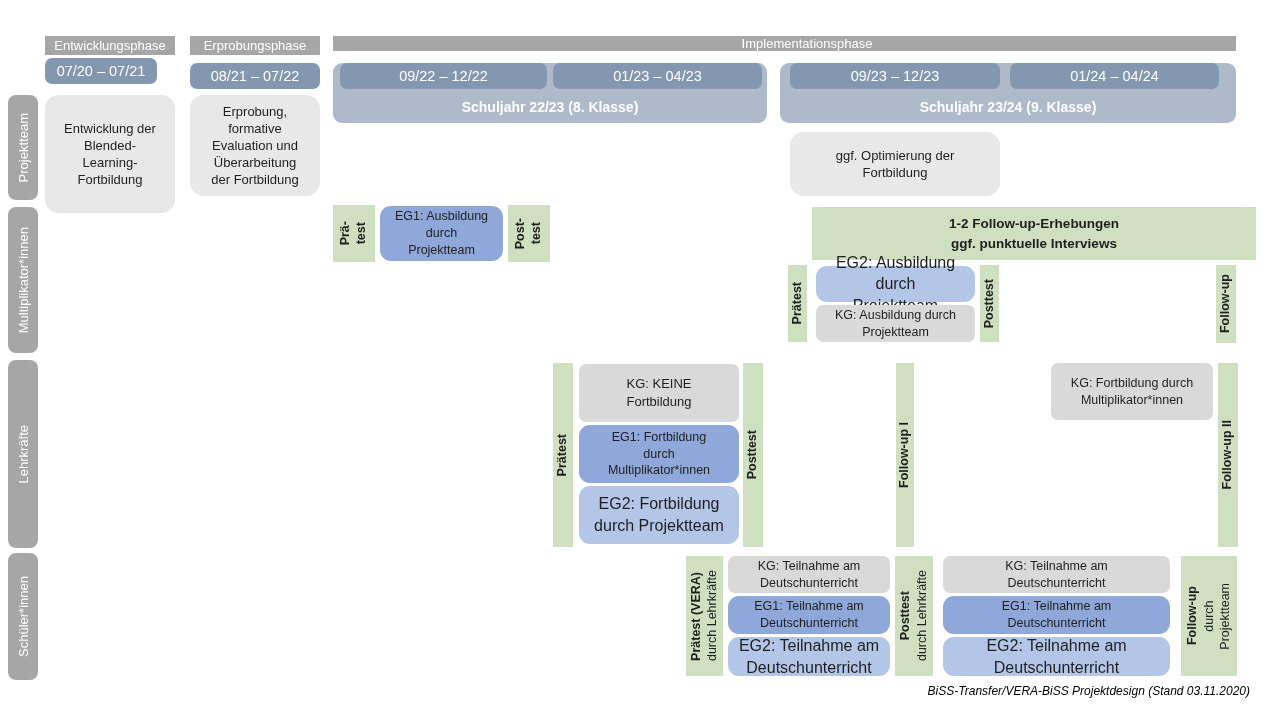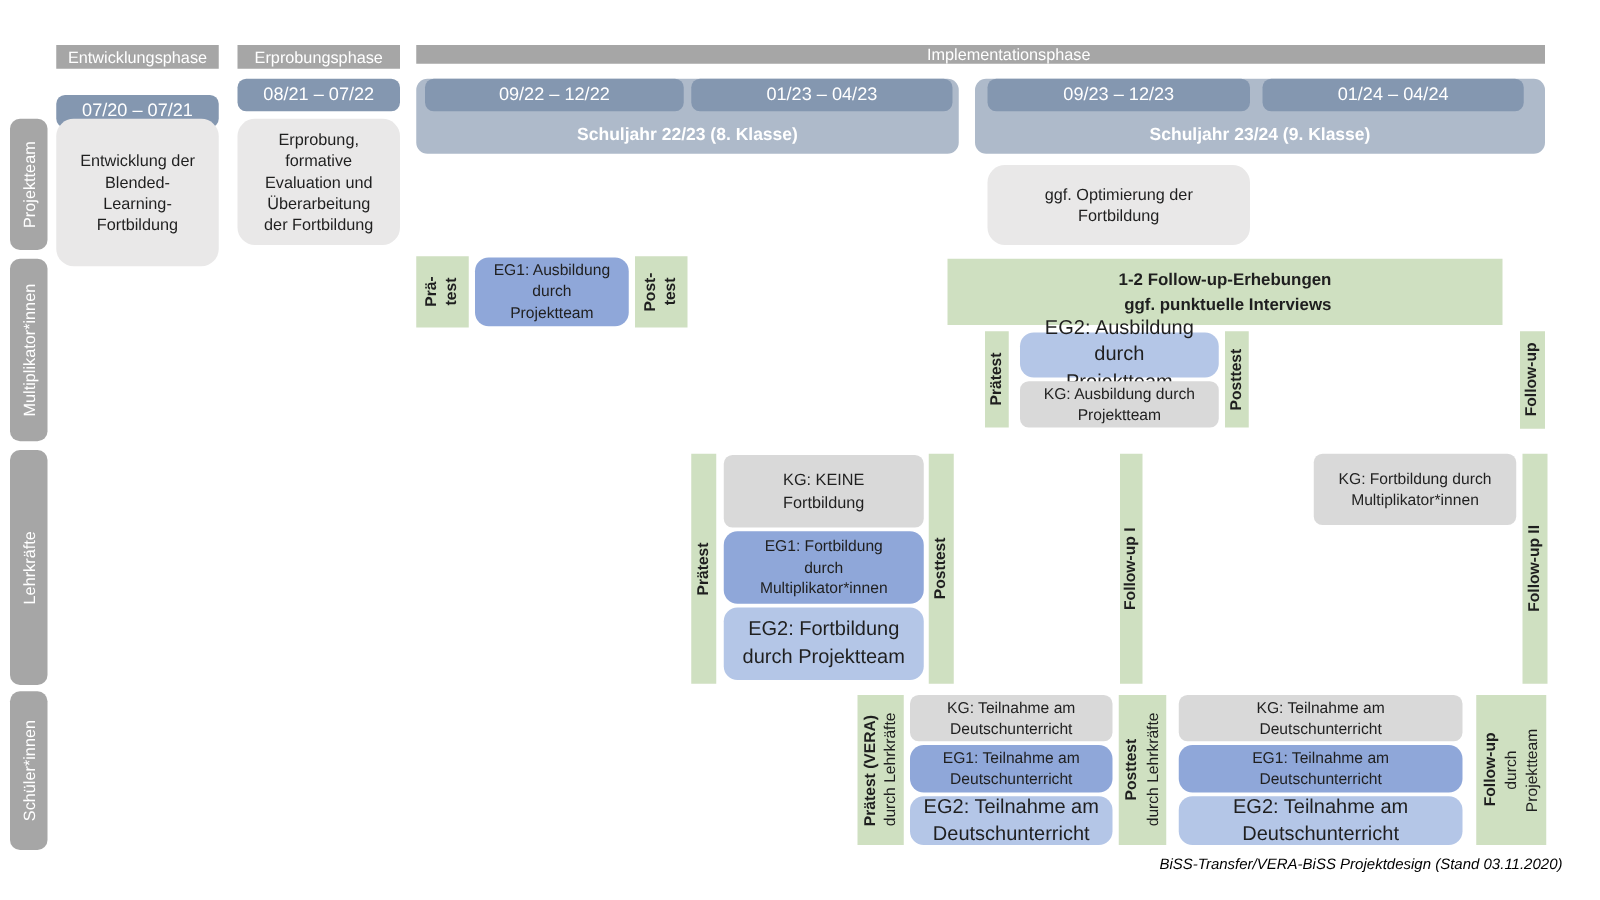--- a/index.html
+++ b/index.html
@@ -35,21 +35,21 @@
 
   <div class="abs phasebar flexc" style="left:45px; top:36px; width:130px; height:19px;">Entwicklungsphase</div>
   <div class="abs phasebar flexc" style="left:190px; top:36px; width:130px; height:19px;">Erprobungsphase</div>
   <div class="abs phasebar flexc" style="left:333px; top:36px; width:903px; height:15px;padding-left:45px;">Implementationsphase</div>
 
   <div class="abs yearband" style="left:333px; top:63px; width:434px; height:60px;"></div>
   <div class="abs yearband" style="left:780px; top:63px; width:456px; height:60px;"></div>
   <div class="abs yearlabel flexc" style="left:333px; top:96px; width:434px; height:22px;">Schuljahr 22/23 (8. Klasse)</div>
   <div class="abs yearlabel flexc" style="left:780px; top:96px; width:456px; height:22px;">Schuljahr 23/24 (9. Klasse)</div>
 
-  <div class="abs datebar flexc" style="left:45px; top:76px; width:130px; height:26px;text-align:right;">07/20 – 07/21</div>
+  <div class="abs datebar flexc" style="left:45px; top:58px; width:112px; height:26px;text-align:right;">07/20 – 07/21</div>
   <div class="abs datebar flexc" style="left:190px; top:63px; width:130px; height:26px;">08/21 – 07/22</div>
   <div class="abs datebar flexc" style="left:340px; top:63px; width:207px; height:26px;">09/22 – 12/22</div>
   <div class="abs datebar flexc" style="left:553px; top:63px; width:209px; height:26px;">01/23 – 04/23</div>
   <div class="abs datebar flexc" style="left:790px; top:63px; width:210px; height:26px;">09/23 – 12/23</div>
   <div class="abs datebar flexc" style="left:1010px; top:63px; width:209px; height:26px;">01/24 – 04/24</div>
 
   <div class="abs rowlabel flexc" style="left:8px; top:95px; width:30px; height:105px;">
     <span class="vt">Projektteam</span>
   </div>
   <div class="abs rowlabel flexc" style="left:8px; top:207px; width:30px; height:146px;">
@@ -78,21 +78,21 @@
     <span class="vt vbold">Prä-
 test</span>
   </div>
   <div class="abs eg1 flexc pre" style="left:380px; top:206px; width:123px; height:55px;">EG1: Ausbildung
 durch
 Projektteam</div>
   <div class="abs greencol flexc" style="left:508px; top:205px; width:42px; height:57px;">
     <span class="vt vbold">Post-
 test</span>
   </div>
-  <div class="abs greenbar flexc pre" style="left:758px; top:207px; width:444px; height:53px;text-align:right;">1-2 Follow-up-Erhebungen
+  <div class="abs greenbar flexc pre" style="left:812px; top:207px; width:444px; height:53px;">1-2 Follow-up-Erhebungen
 ggf. punktuelle Interviews</div>
   <div class="abs greencol flexc" style="left:788px; top:265px; width:19px; height:77px;">
     <span class="vt vbold">Prätest</span>
   </div>
   <div class="abs eg2 flexc pre" style="left:816px; top:266px; width:159px; height:36px;">EG2: Ausbildung durch
 Projektteam</div>
   <div class="abs kg flexc pre" style="left:816px; top:305px; width:159px; height:37px;">KG: Ausbildung durch
 Projektteam</div>
   <div class="abs greencol flexc" style="left:980px; top:265px; width:19px; height:77px;">
     <span class="vt vbold">Posttest</span>

